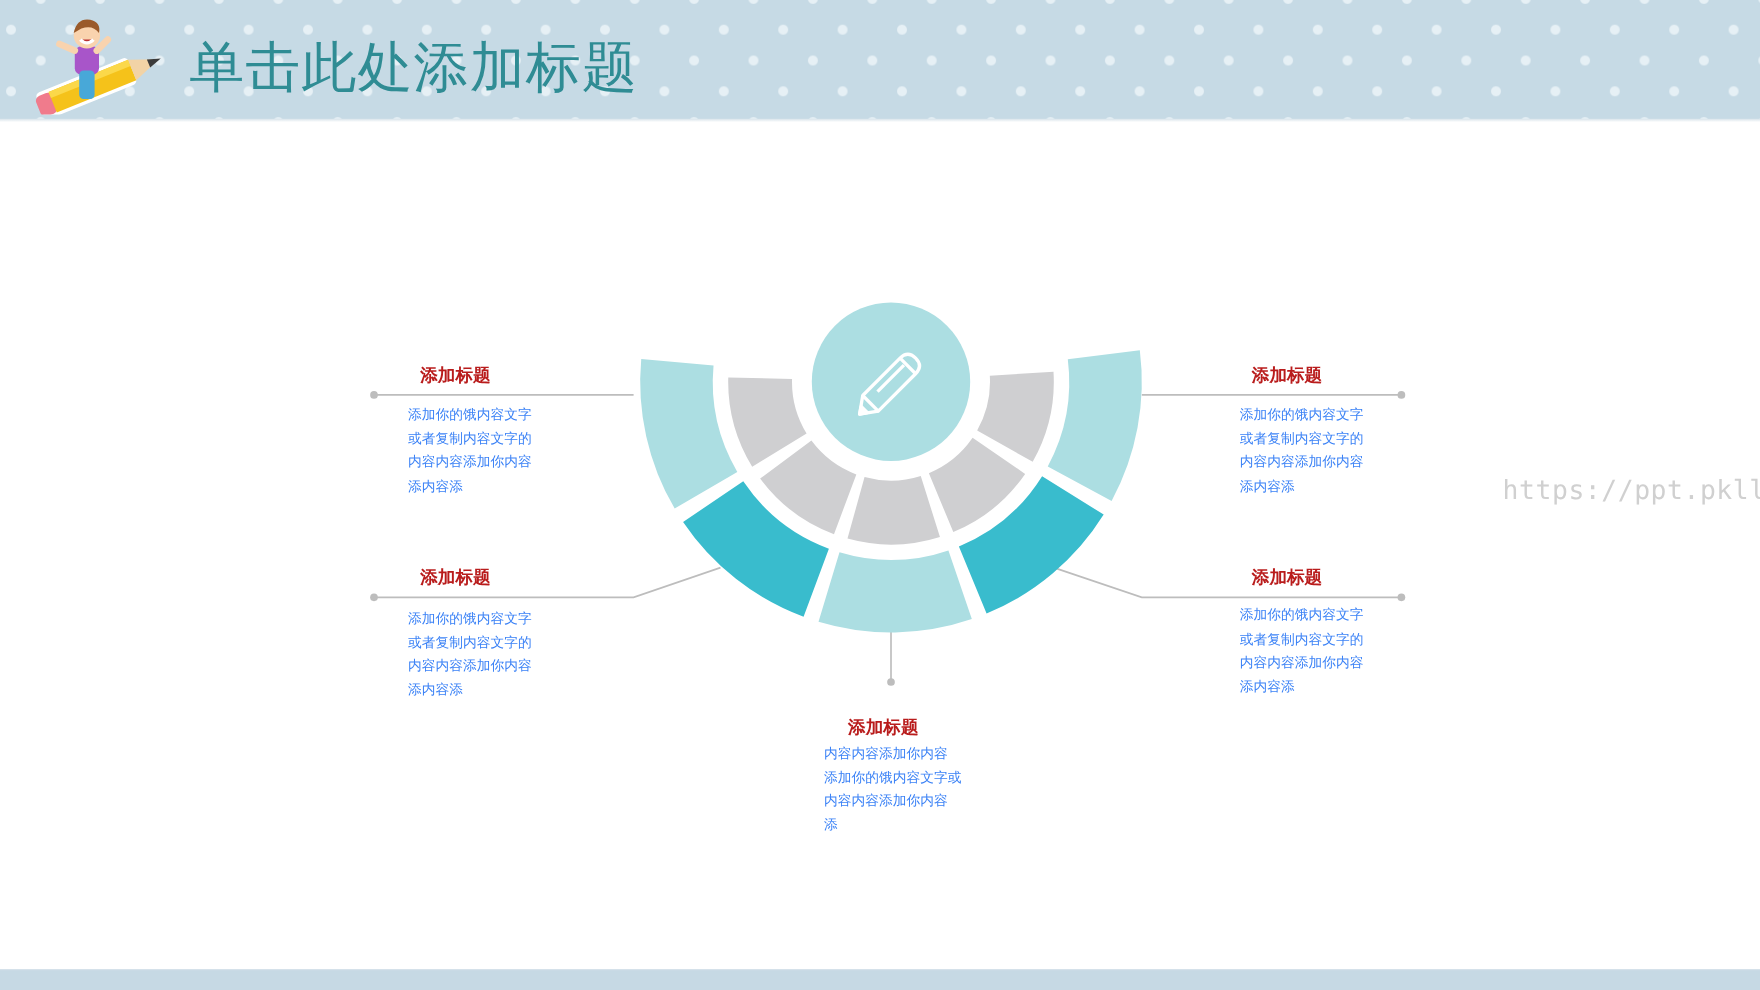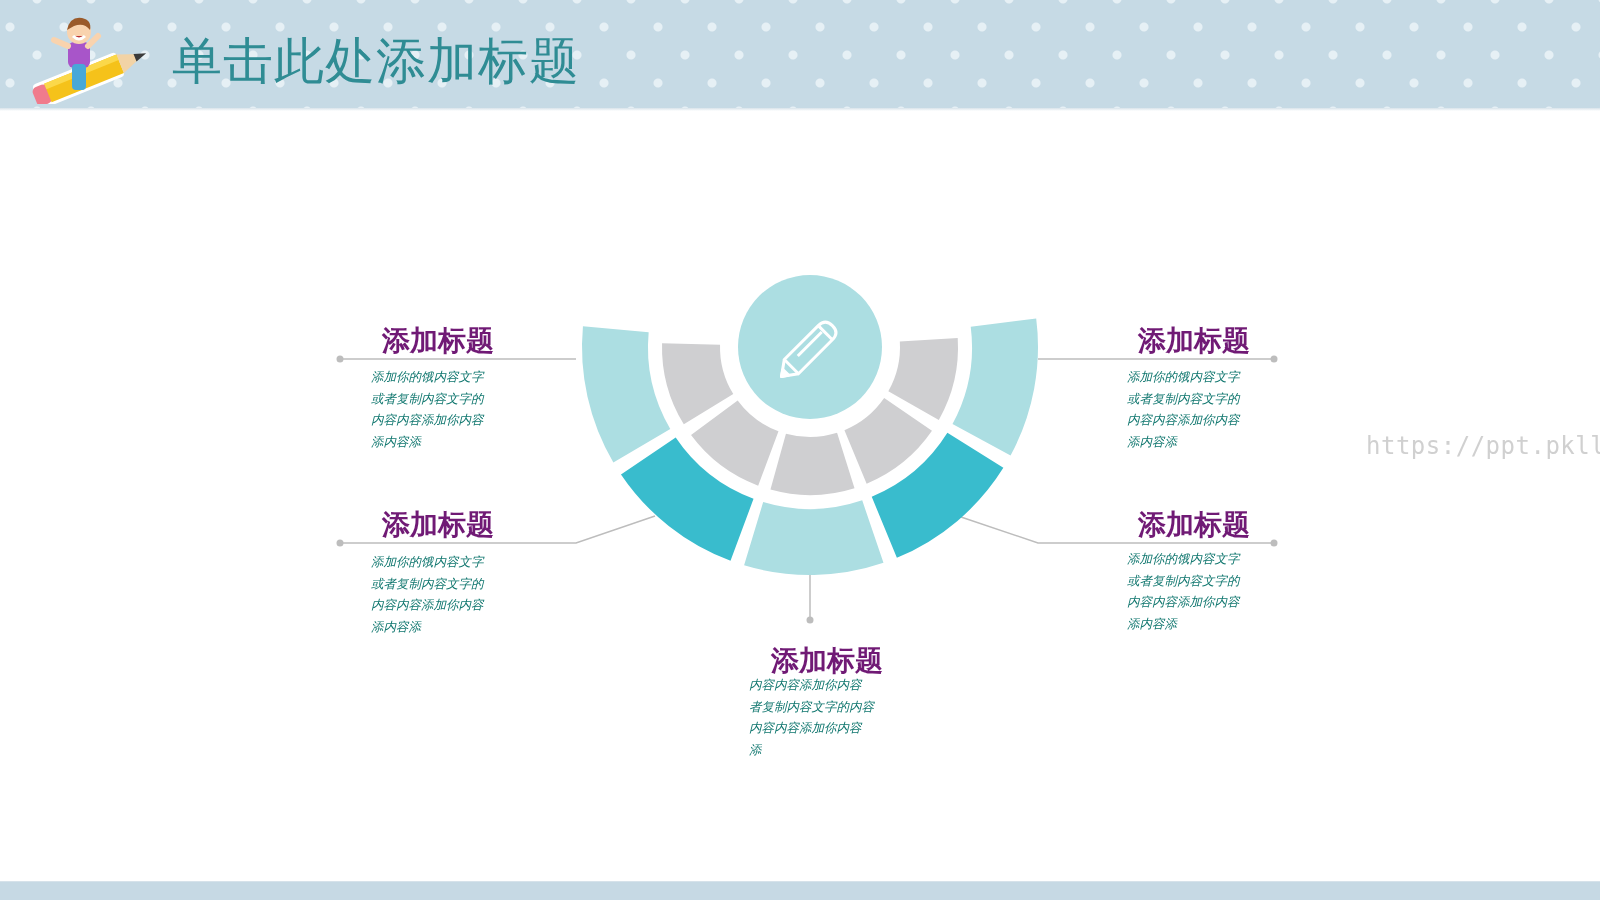--- a/index.html
+++ b/index.html
@@ -28,24 +28,24 @@
     line-height:62px;
     font-family:"DejaVu Sans", "Liberation Sans", sans-serif;
   }
   .footer-bar {
     position:absolute; left:0; top:881px; width:1600px; height:19px; background:#c6d9e4;
     border-top:1px solid #d6e2ea;
   }
   .diagram { position:absolute; left:0; top:0; width:1600px; height:900px; }
   .block { position:absolute; }
   .block-title {
-    font-size:28px; font-weight:bold; color:#701a75; line-height:26px; white-space:nowrap;
+    font-size:16px; font-weight:bold; color:#b91c1c; line-height:26px; white-space:nowrap;
   }
   .block-text {
-    font-size:12.5px; color:#0f766e; line-height:21.5px;font-style:italic;
+    font-size:12.5px; color:#3b82f6; line-height:21.5px;
   }
   .block-text div { white-space:nowrap; }
   .watermark {
     position:absolute; left:1366px; top:432px; font-size:24px; color:#d0d0d0;
     letter-spacing:0.5px; font-family:"DejaVu Sans Mono", "Liberation Mono", monospace;
   }
 </style>
 </head>
 <body>
 
@@ -133,21 +133,21 @@
   <div>或者复制内容文字的</div>
   <div>内容内容添加你内容</div>
   <div>添内容添</div>
 </div>
 
 <div class="block" style="left:771px; top:648px;">
   <div class="block-title">添加标题</div>
 </div>
 <div class="block block-text" style="left:749px; top:674px;">
   <div>内容内容添加你内容</div>
-  <div>者复制内容文字的内容</div>
+  <div>添加你的饿内容文字或</div>
   <div>内容内容添加你内容</div>
   <div>添</div>
 </div>
 
 <div class="block" style="left:1138px; top:328px;">
   <div class="block-title">添加标题</div>
 </div>
 <div class="block block-text" style="left:1127px; top:366px;">
   <div>添加你的饿内容文字</div>
   <div>或者复制内容文字的</div>

